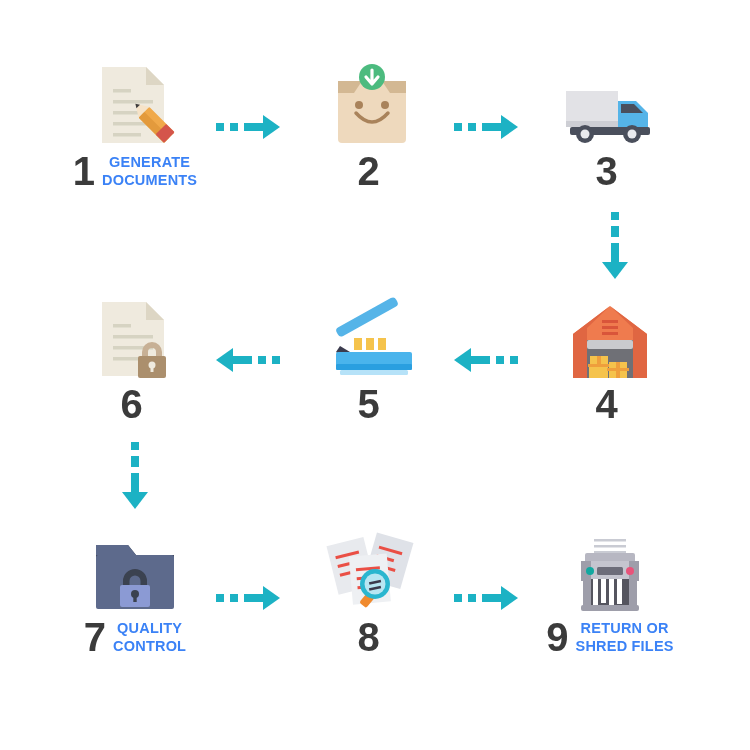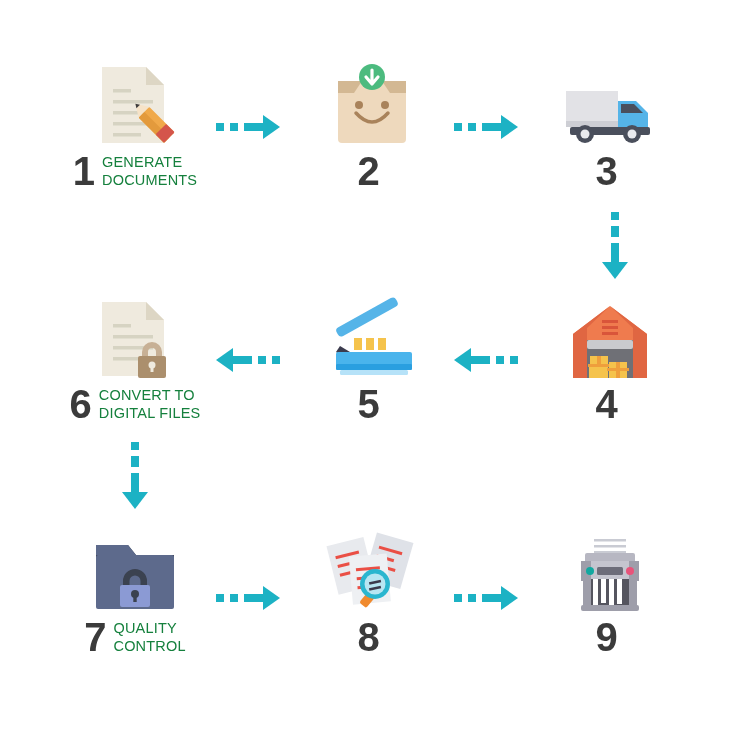--- a/index.html
+++ b/index.html
@@ -48,28 +48,29 @@
     font-size: 40px;
     font-weight: bold;
     color: #3b3b3b;
     line-height: 40px;
     letter-spacing: -1px;
     margin-right: 8px;
     font-family: "Liberation Sans", sans-serif;
   }
   .step-label {
     font-size: 14.5px;
-    font-weight: normal;
-    color: #15803d;
+    font-weight: bold;
+    color: #3b82f6;
     line-height: 18px;
     letter-spacing: 0.2px;
     text-transform: uppercase;
     padding-top: 2px;
     white-space: pre-line;
     font-family: "Liberation Sans", sans-serif;
+    text-align: center;
   }
   .arrow {
     position: absolute;
   }
   svg { display: block; overflow: visible; }
 </style>
 </head>
 <body>
 
 <div id="flow">
@@ -182,22 +183,20 @@
           <rect x="19" y="57" width="34" height="3.5" fill="#d6d3c2"></rect>
           <path d="M48 52 a10 10 0 0 1 20 0 v8 h-6 v-8 a4 4 0 0 0 -8 0 v8 h-6 z" fill="#c7b095"></path>
           <rect x="44" y="56" width="28" height="22" rx="2" fill="#ab8f6d"></rect>
           <circle cx="58" cy="65" r="3.5" fill="#efeade"></circle>
           <rect x="56.5" y="65" width="3" height="7" fill="#efeade"></rect>
         </svg>
       </span>
     </div>
     <div class="caption">
       <span class="step-num">6</span>
-      <span class="step-label">CONVERT TO
-DIGITAL FILES</span>
     </div>
   </div>
 
   <div class="arrow" style="left:216px; top:346px;">
     <svg width="70" height="28" viewBox="0 0 70 28">
       <path d="M17 2 L0 14 L17 26 Z" fill="#1cb2c4"></path>
       <rect x="12" y="10" width="24" height="8" fill="#1cb2c4"></rect>
       <rect x="42" y="10" width="8" height="8" fill="#1cb2c4"></rect>
       <rect x="56" y="10" width="8" height="8" fill="#1cb2c4"></rect>
     </svg>
@@ -366,16 +365,18 @@
           <rect x="18" y="48" width="5" height="28" fill="#ffffff"></rect>
           <rect x="26" y="48" width="5" height="24" fill="#ffffff"></rect>
           <rect x="34" y="48" width="5" height="30" fill="#ffffff"></rect>
           <rect x="42" y="48" width="5" height="25" fill="#ffffff"></rect>
           <rect x="6" y="74" width="58" height="6" rx="2" fill="#9e9eaa"></rect>
         </svg>
       </span>
     </div>
     <div class="caption">
       <span class="step-num">9</span>
+      <span class="step-label">RETURN OR
+SHRED FILES</span>
     </div>
   </div>
 
 </div>
 
 </body></html>

